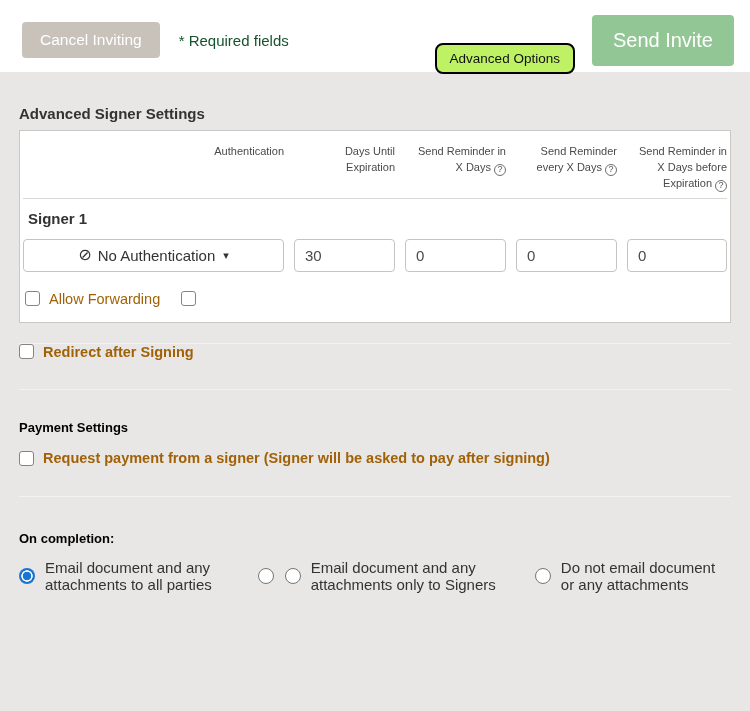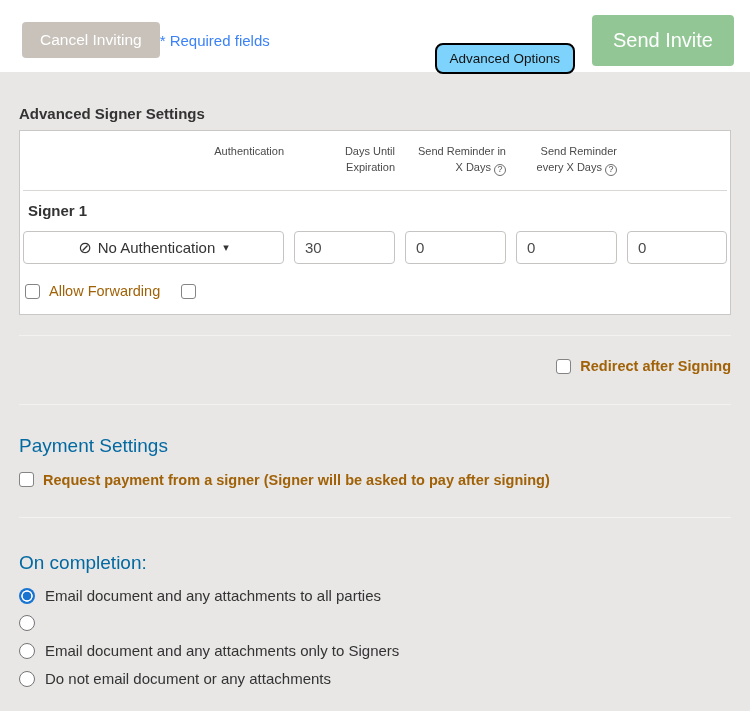--- a/index.html
+++ b/index.html
@@ -19,24 +19,24 @@
   .topbar{
     height:72px;background:#ffffff;
     display:flex;align-items:center;
     padding:8px 16px 0 22px;
   }
   .btn-cancel{
     background:var(--cancel-gray);color:#ffffff;border:none;border-radius:4px;
     font:400 15.5px "Liberation Sans","DejaVu Sans",sans-serif;
     padding:9px 18px;cursor:pointer;
   }
-  .required-note{font-size:15px;color:#3b82f6;}
+  .required-note{margin-left:19px;font-size:15px;color:#14532d;}
   .spacer{flex:1;}
   .btn-advanced{
-    background:#7dd3fc;color:#111;border:2px solid #000;border-radius:8px;
+    background:#bef264;color:#111;border:2px solid #000;border-radius:8px;
     font:400 13.5px "Liberation Sans","DejaVu Sans",sans-serif;
     padding:6px 13px;cursor:pointer;margin-top:36px;
   }
   .btn-send{
     margin-left:17px;
     background:var(--accent-green);color:#ffffff;border:none;border-radius:4px;
     font:400 20px "Liberation Sans","DejaVu Sans",sans-serif;
     padding:14px 21px;cursor:pointer;
   }
   
@@ -85,25 +85,25 @@
   .check{display:inline-flex;align-items:center;gap:9px;cursor:pointer;}
   .cbox{
     width:15px;height:15px;flex:0 0 15px;background:#fff;
     border:1px solid #848484;border-radius:3px;
   }
   .check-label{font-size:14.5px;color:#a16207;}
   .check-label.bold{font-weight:700;}
   
   .divider{height:1px;background:#f3f2f1;margin-top:20px;}
   .divider.d2{margin-top:26px;}
-  .redirect-row{margin-top:22px;text-align:right;}
-  .sub-title{margin-top:30px;font-size:19px;font-weight:400;color:#0369a1;}
+  .redirect-row{}
+  .sub-title{margin-top:30px;font-size:13px;font-weight:700;color:#000000;}
   .payment-row{margin-top:15px;}
   .completion-title{margin-top:34px;}
-  .radio-group{margin-top:13px;display:flex;flex-direction:column;gap:11px;}
+  .radio-group{margin-top:13px;display:flex;flex-direction:row;gap:11px;}
   .radio{display:inline-flex;align-items:center;gap:10px;cursor:pointer;}
   .rb{
     width:16px;height:16px;flex:0 0 16px;border-radius:50%;
     border:1px solid #757575;background:#fff;
   }
   .rb.checked{
     border:none;
     background:radial-gradient(circle at center,
       var(--radio-blue) 0 4px,
       #ffffff 4.6px 5.4px,
@@ -132,20 +132,23 @@
         <span>Authentication</span>
       </div>
       <div class="th">
         <span>Days Until Expiration</span>
       </div>
       <div class="th">
         <span>Send Reminder in X Days</span><span class="help">?</span>
       </div>
       <div class="th">
         <span>Send Reminder every X Days</span><span class="help">?</span>
+      </div>
+      <div class="th">
+        <span>Send Reminder in X Days before Expiration</span><span class="help">?</span>
       </div>
     </div>
 
     <div class="signer-name">Signer 1</div>
 
     <div class="tgrid controls-row">
       <button class="auth-dropdown">
         <span class="no-auth-glyph">⊘</span>
         <span>No Authentication</span>
         <span class="caret">▾</span>

